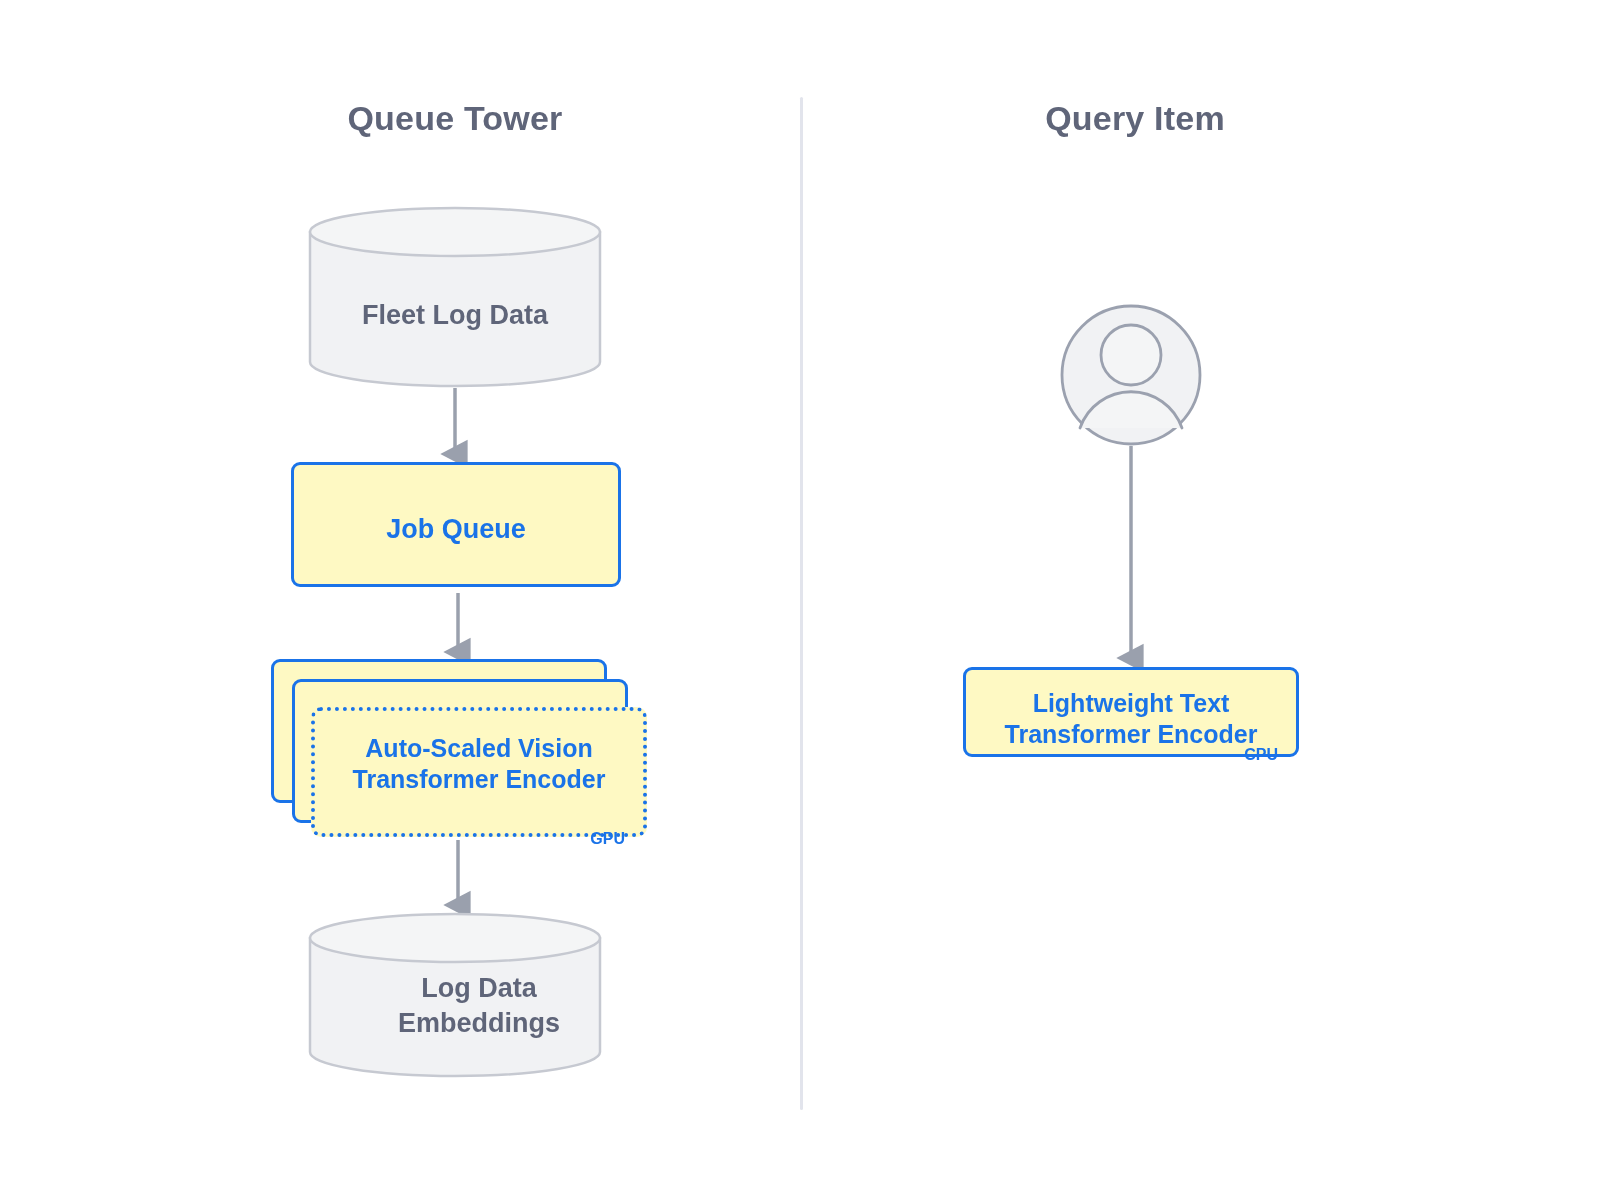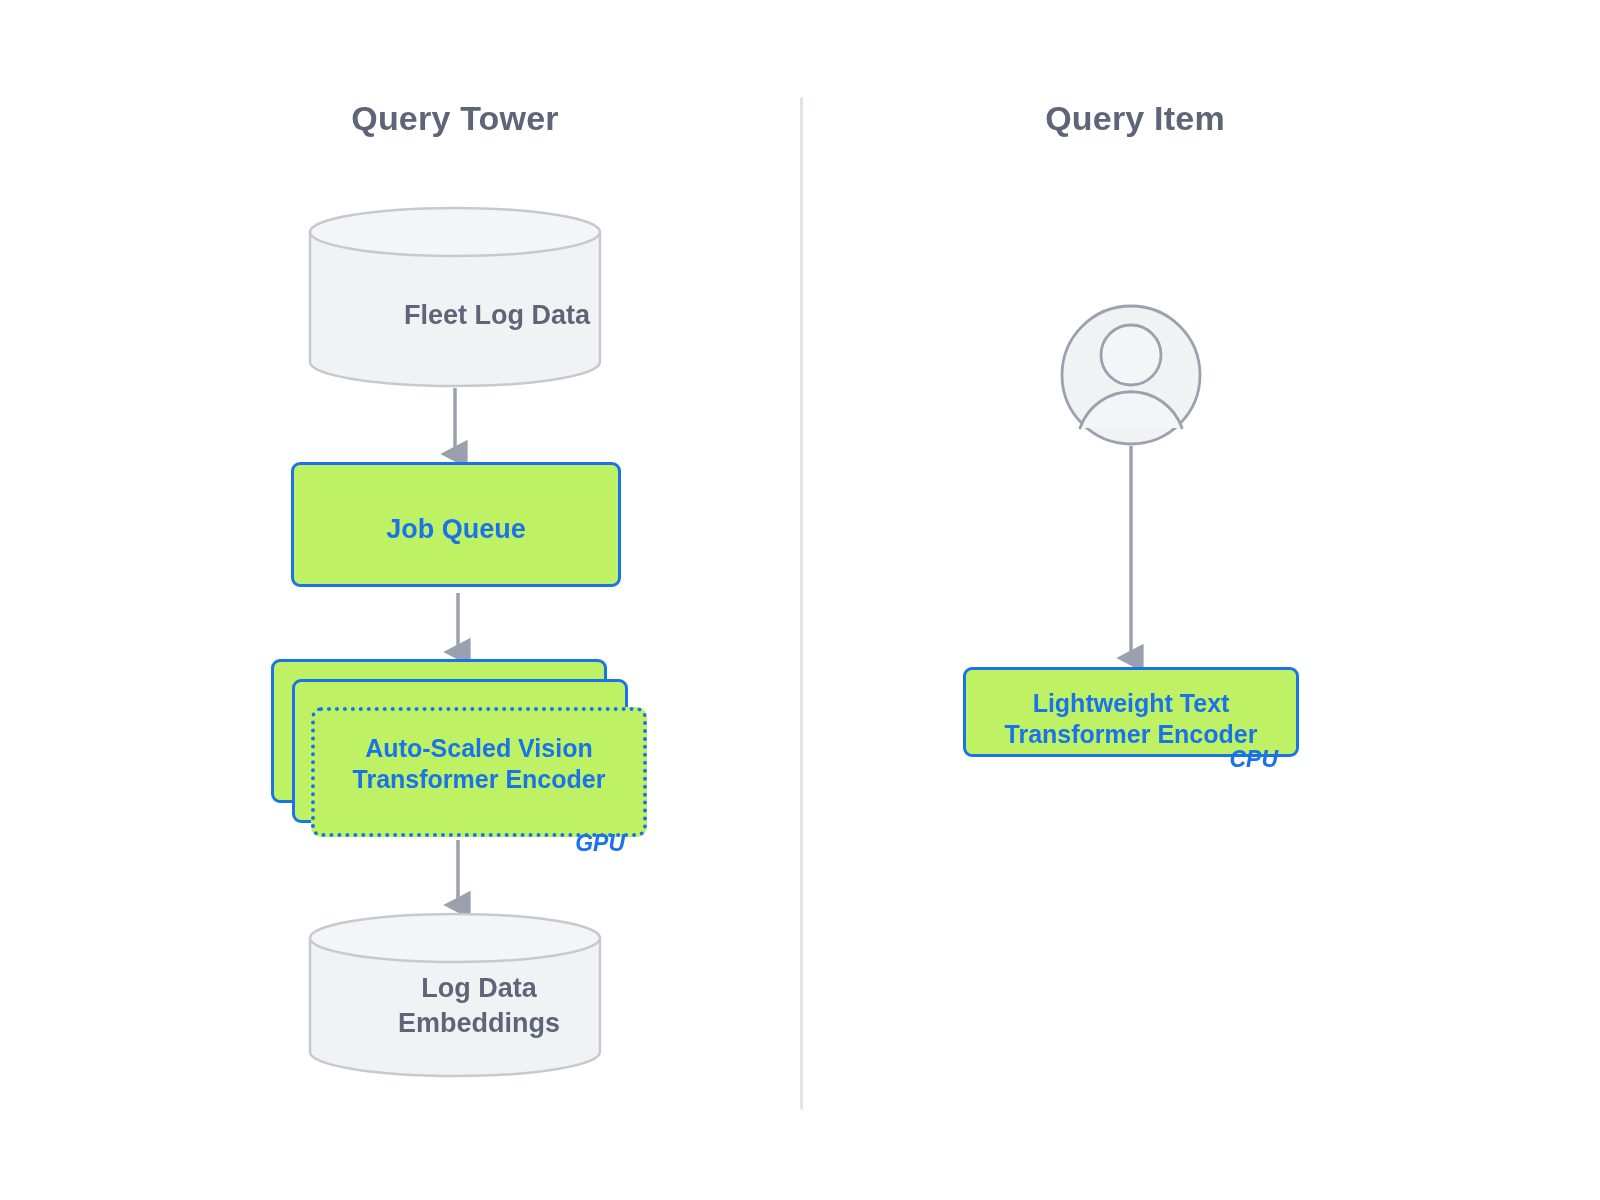--- a/index.html
+++ b/index.html
@@ -42,21 +42,21 @@
     width: 3px;
     height: 1013px;
     background: #e2e4ec;
     border-radius: 2px;
   }
 
   
   .node {
     position: absolute;
     box-sizing: border-box;
-    background: #bef264;
+    background: #fef9c3;
     border: 3px solid #1a73e8;
     border-radius: 9px;
   }
   .node-solid { }
   .node-dotted {
     border-style: dotted;
     border-width: 4px;
     border-radius: 10px;
   }
   .node-label {
@@ -67,23 +67,22 @@
     color: #1a73e8;
     font-size: 25px;
     font-weight: bold;
     line-height: 1.25;
     white-space: pre-line;
   }
   .node-sub {
     position: absolute;
     right: 18px;
     color: #1a73e8;
-    font-size: 23px;
+    font-size: 16px;
     font-weight: bold;
-    font-style: italic;
     text-align: right;
   }
 
   #job-queue        { left: 291px; top: 462px; width: 330px; height: 125px; }
   #job-queue-label  { top: 48px; font-size: 27px; }
 
   #vit-back-2 { left: 271px; top: 659px; width: 336px; height: 144px; }
   #vit-back-1 { left: 292px; top: 679px; width: 336px; height: 144px; }
   #vit-front  { left: 311px; top: 707px; width: 336px; height: 130px; }
   #vit-label  { top: 22px; }
@@ -98,21 +97,21 @@
     position: absolute;
     left: 0;
     right: 0;
     text-align: center;
     color: #5f6579;
     font-size: 27px;
     font-weight: bold;
     line-height: 1.3;
     white-space: pre-line;
   }
-  #fleet-log-text { left: 300px; top: 298px; width: 290px; text-align: right; }
+  #fleet-log-text { left: 310px; top: 298px; width: 290px; }
   #log-emb-text   { left: 310px; top: 971px; width: 290px; margin-left: 24px; }
 </style>
 </head>
 <body>
 
 <svg id="canvas" viewBox="0 0 1600 1200" xmlns="http://www.w3.org/2000/svg">
   <defs>
     <marker id="arrowhead" markerWidth="9" markerHeight="9" refX="4.5" refY="4.2" orient="auto" markerUnits="strokeWidth">
       <path d="M0.4,0.6 L8.6,0.6 L4.5,8.4 Z" fill="#9aa0ad"></path>
     </marker>
@@ -137,21 +136,21 @@
   <g>
     <circle cx="1131" cy="375" r="69" fill="#f1f2f4" stroke="#9ba1af" stroke-width="2.8"></circle>
     <circle cx="1131" cy="355" r="30" fill="#f4f5f6" stroke="#9ba1af" stroke-width="2.8"></circle>
     <path d="M1080,428 A54,54 0 0 1 1182,428" fill="#f4f5f6" stroke="#9ba1af" stroke-width="2.8" stroke-linecap="round"></path>
     <path d="M1071,410 A69,69 0 0 0 1191,410" fill="none" stroke="#9ba1af" stroke-width="2.8" stroke-linecap="round" opacity="0"></path>
   </g>
 
   <line x1="1131" y1="446" x2="1131" y2="658" stroke="#9aa0ad" stroke-width="3.5" marker-end="url(#arrowhead)"></line>
 </svg>
 
-<div class="col-title" id="title-item">Query Tower</div>
+<div class="col-title" id="title-item">Queue Tower</div>
 
 <div class="col-title" id="title-query">Query Item</div>
 
 <div id="divider"></div>
 
 <div class="cyl-text" id="fleet-log-text">Fleet Log Data</div>
 
 <div class="cyl-text" id="log-emb-text">Log Data
 Embeddings</div>
 

